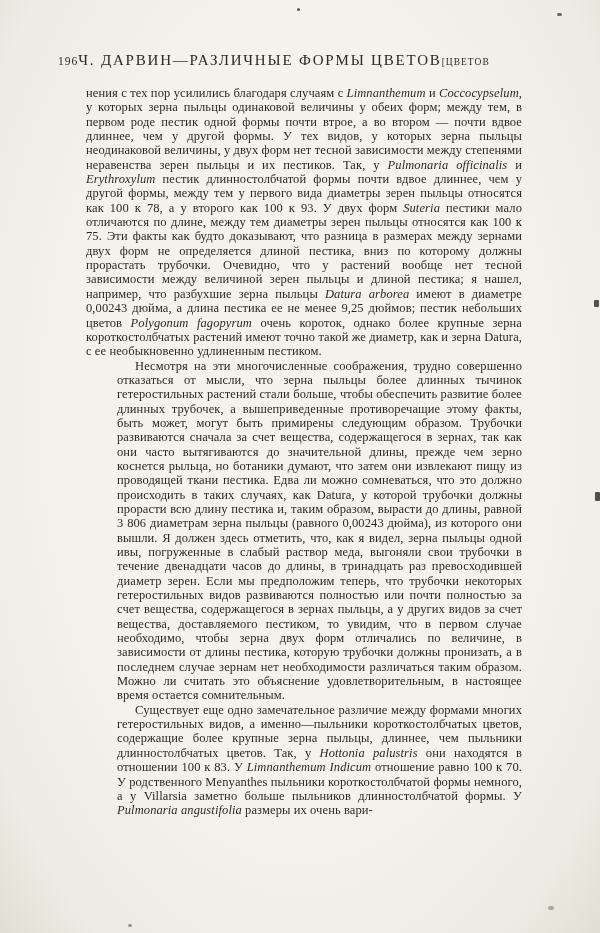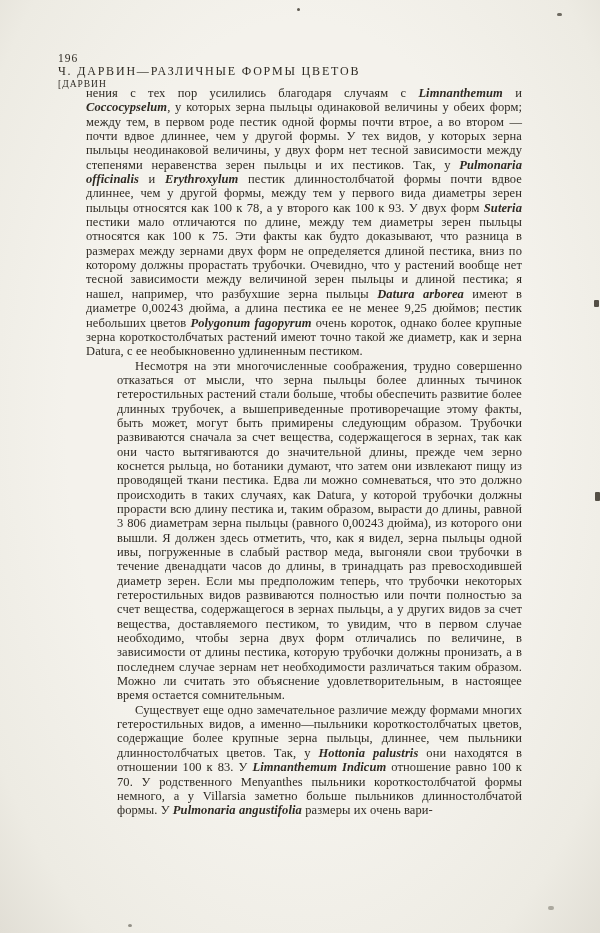--- a/index.html
+++ b/index.html
@@ -9,51 +9,51 @@
     font-family: "Liberation Serif", serif;
   }
   .page {
     position: relative;
     width: 600px; height: 933px;
     background: radial-gradient(ellipse at 50% 45%, #f4f2ec 55%, #edebe3 85%, #e1ded5 100%);
     color: #2e2a23;
   }
   .running-head {
     position: absolute; top: 52px; left: 58px; right: 77px;
-    display: flex; align-items: baseline; justify-content: flex-start; flex-direction: column;
+    display: flex; align-items: baseline; justify-content: flex-start;
   }
   .pagenum { font-size: 11.5px; letter-spacing: 1px; }
-  .head-title { font-size: 12px; letter-spacing: 1.8px; white-space: nowrap; }
+  .head-title { font-size: 15px; letter-spacing: 1.8px; white-space: nowrap; }
   .head-right { font-size: 9.5px; letter-spacing: 1px; }
   .text-block {
     position: absolute; top: 86px; left: 86px; right: 78px;
     text-align: justify;
     font-size: 12.5px; line-height: 14.35px;
     letter-spacing: 0.1px;
   }
   p.para { margin: 0; text-indent: 0; }
   p.para.indent { text-indent: 18px; margin-left: 31px; }
-  .text-block i { font-style: italic; font-weight: bold; }
+  .text-block i { font-style: italic; }
   .speck { position: absolute; background: #383329; border-radius: 50%; }
   .speck.s1 { width: 3px; height: 3px; left: 297px; top: 8px; opacity: .8; }
   .speck.s2 { width: 5px; height: 3px; left: 557px; top: 13px; opacity: .7; border-radius: 2px; }
   .speck.s3 { width: 5px; height: 7px; left: 594px; top: 300px; opacity: .85; border-radius: 1px; }
   .speck.s4 { width: 5px; height: 9px; left: 595px; top: 492px; opacity: .85; border-radius: 1px; }
   .speck.s5 { width: 4px; height: 3px; left: 128px; top: 924px; opacity: .5; }
   .speck.s6 { width: 6px; height: 4px; left: 548px; top: 906px; opacity: .35; border-radius: 2px; }
 </style>
 </head>
 <body>
 
 <div class="page">
 
   <div class="running-head">
     <span class="pagenum">196</span>
     <span class="head-title">Ч. ДАРВИН—РАЗЛИЧНЫЕ ФОРМЫ ЦВЕТОВ</span>
-    <span class="head-right">[ДАРВИН</span>
+    <span class="head-right">[ЦВЕТОВ</span>
   </div>
 
   <div class="text-block">
       <p class="para"><span>нения с тех пор усилились благодаря случаям с </span><i>Limnanthemum</i><span> и </span><i>Coccocypselum</i><span>, у которых зерна пыльцы одинаковой величины у обеих форм; между тем, в первом роде пестик одной формы почти втрое, а во втором — почти вдвое длиннее, чем у другой формы. У тех видов, у которых зерна пыльцы неодинаковой величины, у двух форм нет тесной зависимости между степенями неравенства зерен пыльцы и их пестиков. Так, у </span><i>Pulmonaria officinalis</i><span> и </span><i>Erythroxylum</i><span> пестик длинностолбчатой формы почти вдвое длиннее, чем у другой формы, между тем у первого вида диаметры зерен пыльцы относятся как 100 к 78, а у второго как 100 к 93. У двух форм </span><i>Suteria</i><span> пестики мало отличаются по длине, между тем диаметры зерен пыльцы относятся как 100 к 75. Эти факты как будто доказывают, что разница в размерах между зернами двух форм не определяется длиной пестика, вниз по которому должны прорастать трубочки. Очевидно, что у растений вообще нет тесной зависимости между величиной зерен пыльцы и длиной пестика; я нашел, например, что разбухшие зерна пыльцы </span><i>Datura arborea</i><span> имеют в диаметре 0,00243 дюйма, а длина пестика ее не менее 9,25 дюймов; пестик небольших цветов </span><i>Polygonum fagopyrum</i><span> очень короток, однако более крупные зерна короткостолбчатых растений имеют точно такой же диаметр, как и зерна Datura, с ее необыкновенно удлиненным пестиком.</span></p>
       <p class="para indent"><span>Несмотря на эти многочисленные соображения, трудно совершенно отказаться от мысли, что зерна пыльцы более длинных тычинок гетеростильных растений стали больше, чтобы обеспечить развитие более длинных трубочек, а вышеприведенные противоречащие этому факты, быть может, могут быть примирены следующим образом. Трубочки развиваются сначала за счет вещества, содержащегося в зернах, так как они часто вытягиваются до значительной длины, прежде чем зерно коснется рыльца, но ботаники думают, что затем они извлекают пищу из проводящей ткани пестика. Едва ли можно сомневаться, что это должно происходить в таких случаях, как Datura, у которой трубочки должны прорасти всю длину пестика и, таким образом, вырасти до длины, равной 3 806 диаметрам зерна пыльцы (равного 0,00243 дюйма), из которого они вышли. Я должен здесь отметить, что, как я видел, зерна пыльцы одной ивы, погруженные в слабый раствор меда, выгоняли свои трубочки в течение двенадцати часов до длины, в тринадцать раз превосходившей диаметр зерен. Если мы предположим теперь, что трубочки некоторых гетеростильных видов развиваются полностью или почти полностью за счет вещества, содержащегося в зернах пыльцы, а у других видов за счет вещества, доставляемого пестиком, то увидим, что в первом случае необходимо, чтобы зерна двух форм отличались по величине, в зависимости от длины пестика, которую трубочки должны пронизать, а в последнем случае зернам нет необходимости различаться таким образом. Можно ли считать это объяснение удовлетворительным, в настоящее время остается сомнительным.</span></p>
       <p class="para indent"><span>Существует еще одно замечательное различие между формами многих гетеростильных видов, а именно—пыльники короткостолбчатых цветов, содержащие более крупные зерна пыльцы, длиннее, чем пыльники длинностолбчатых цветов. Так, у </span><i>Hottonia palustris</i><span> они находятся в отношении 100 к 83. У </span><i>Limnanthemum Indicum</i><span> отношение равно 100 к 70. У родственного Menyanthes пыльники короткостолбчатой формы немного, а у Villarsia заметно больше пыльников длинностолбчатой формы. У </span><i>Pulmonaria angustifolia</i><span> размеры их очень вари-</span></p>
     </div>
 
   <span class="speck s1"></span>
   <span class="speck s2"></span>

